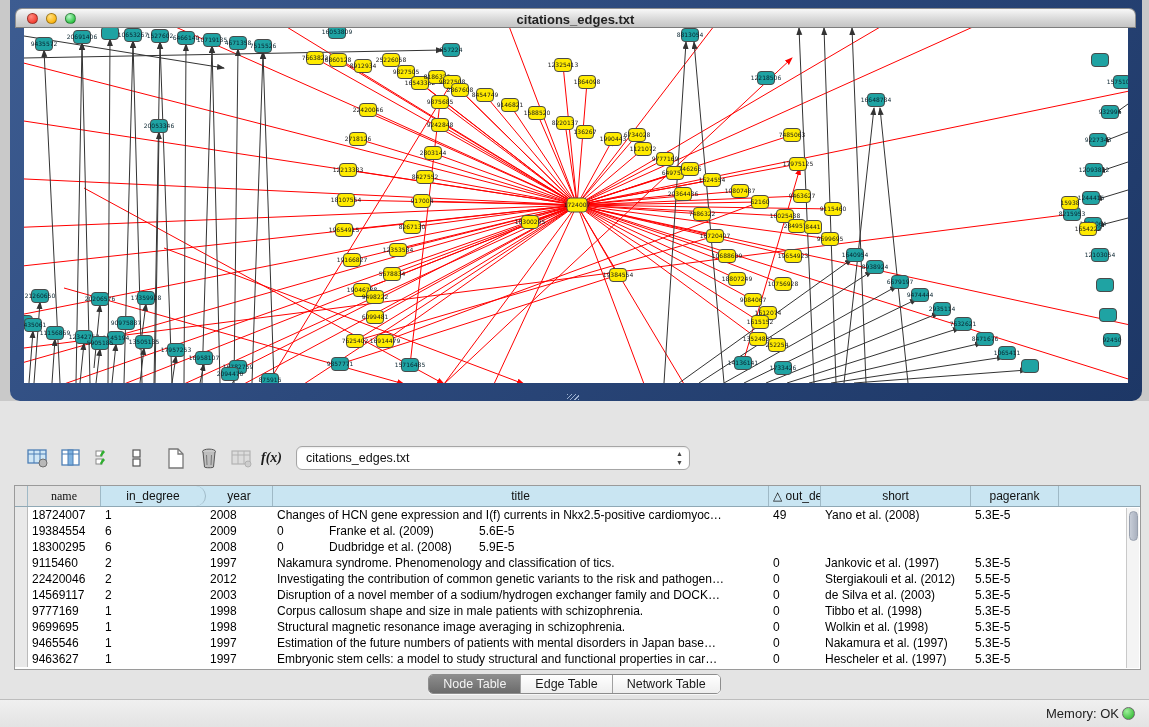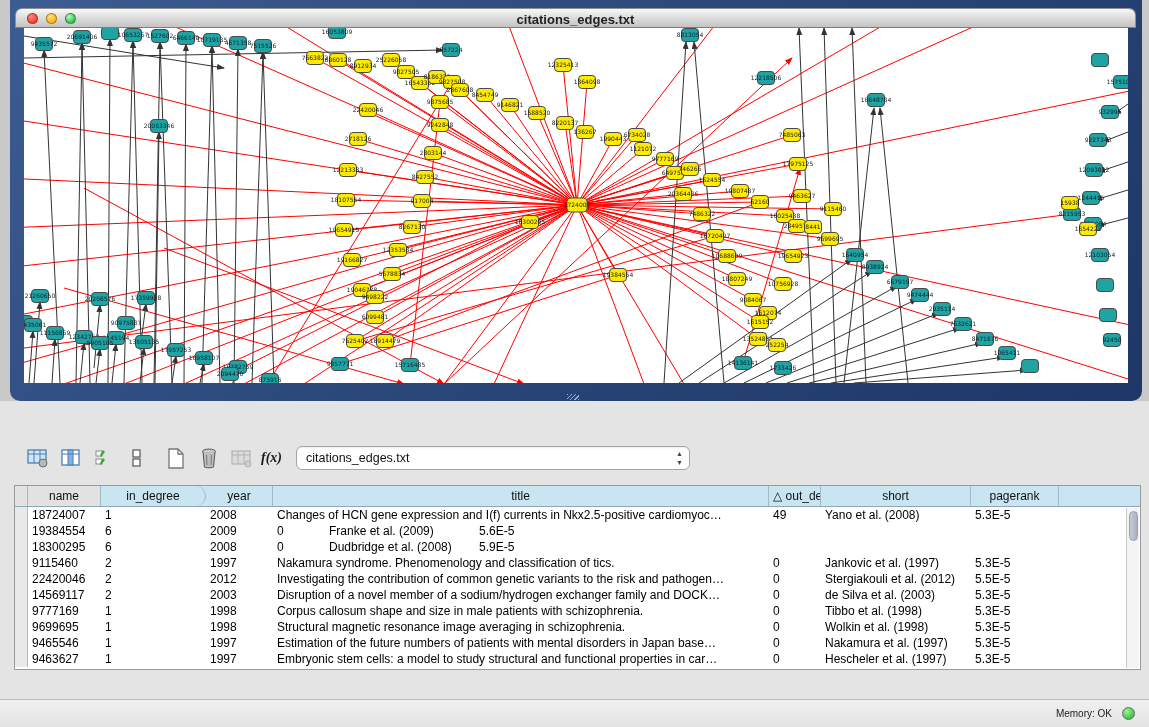--- a/index.html
+++ b/index.html
@@ -51,40 +51,40 @@
     background:#ffffff; border:1px solid #9a9a9a; overflow:hidden; }
   .t-row { display:flex; height:16px; line-height:16px; font-size:12px; color:#000; }
   .t-head { height:21px; line-height:21px; background:#c9e5f2; border-bottom:1px solid #8fa8b5; }
   .t-head .t-cell { border-right:1px solid #9fb9c6; text-align:center; font-size:12px; color:#111;
     overflow:hidden; white-space:nowrap; }
   .t-cell { flex:0 0 auto; overflow:hidden; white-space:nowrap; padding:0 4px; }
   .c0 { width:13px; padding:0; background:#e9e9e9; border-right:1px solid #bbb; }
   .t-head .c0 { background:#e2e2e2; }
   .c1 { width:73px; } .c2 { width:105px;border-radius:10px; } .c3 { width:67px; } .c4 { width:496px; }
   .c5 { width:52px; } .c6 { width:150px; } .c7 { width:88px; } .c8 { flex:1 1 auto; border-right:none !important; }
-  .t-head .c1 { background:#e2e2e2; }
+  .t-head .c1 { background:#e2e2e2;font-family:Liberation Serif, serif; }
   #v-scrollbar { position:absolute; right:1px; top:22px; bottom:1px; width:13px;
     background:#f4f4f4; border-left:1px solid #c9c9c9; }
   #v-thumb { position:absolute; left:2px; top:3px; width:9px; height:30px; border-radius:5px;
     background:linear-gradient(90deg,#c7cdd8,#aab1bf); border:1px solid #98a0ae; }
 
   
   #tab-bar { position:absolute; left:0; top:273px; width:1149px; height:22px; display:flex; justify-content:center; }
   #tab-group { display:flex; border:1px solid #8d8d8d; border-radius:5px; overflow:hidden; height:20px;
     background:#ffffff; box-shadow:0 1px 0 rgba(255,255,255,.7); }
   .tab-seg { font-size:12.5px; color:#1a1a1a; padding:0 14px; line-height:19px; border-right:1px solid #a0a0a0;
     background:linear-gradient(#ffffff,#eeeeee); }
   .tab-seg:last-child { border-right:none; }
   .tab-seg.sel { background:linear-gradient(#8d8d8d,#6b6b6b); color:#f4f4f4; }
 
   
   #status-bar { position:absolute; left:0; top:298px; width:1149px; height:28px;
     background:linear-gradient(#f0f0f0,#e3e3e3); border-top:1px solid #bdbdbd;
     display:flex; align-items:center; justify-content:flex-end; }
-  #memory-label { font-size:10px; color:#222; margin-right:10px; }
+  #memory-label { font-size:13px; color:#222; margin-right:3px; }
   #memory-dot { width:13px; height:13px; border-radius:50%; margin-right:14px;
     background:radial-gradient(circle at 35% 30%,#9ff09b,#3fbf3f 75%); border:1px solid #6a6a6a; }
 </style>
 </head>
 <body>
 
 <div id="desktop">
   <div id="desktop-blue"></div>
   <div id="net-frame">
     <div id="net-titlebar">
@@ -933,18 +933,25 @@
           <div class="t-cell c6">Hescheler et al. (1997)</div>
           <div class="t-cell c7">5.3E-5</div>
           <div class="t-cell c8"></div>
         </div>
       </div>
     <div id="v-scrollbar">
       <div id="v-thumb"></div>
     </div>
   </div>
 
+  <div id="tab-bar">
+    <div id="tab-group">
+      <span class="tab-seg sel">Node Table</span>
+      <span class="tab-seg">Edge Table</span>
+      <span class="tab-seg">Network Table</span>
+    </div>
+  </div>
 
   <div id="status-bar">
     <span id="memory-label">Memory: OK</span>
     <span id="memory-dot"></span>
   </div>
 </div>
 
 </body></html>

